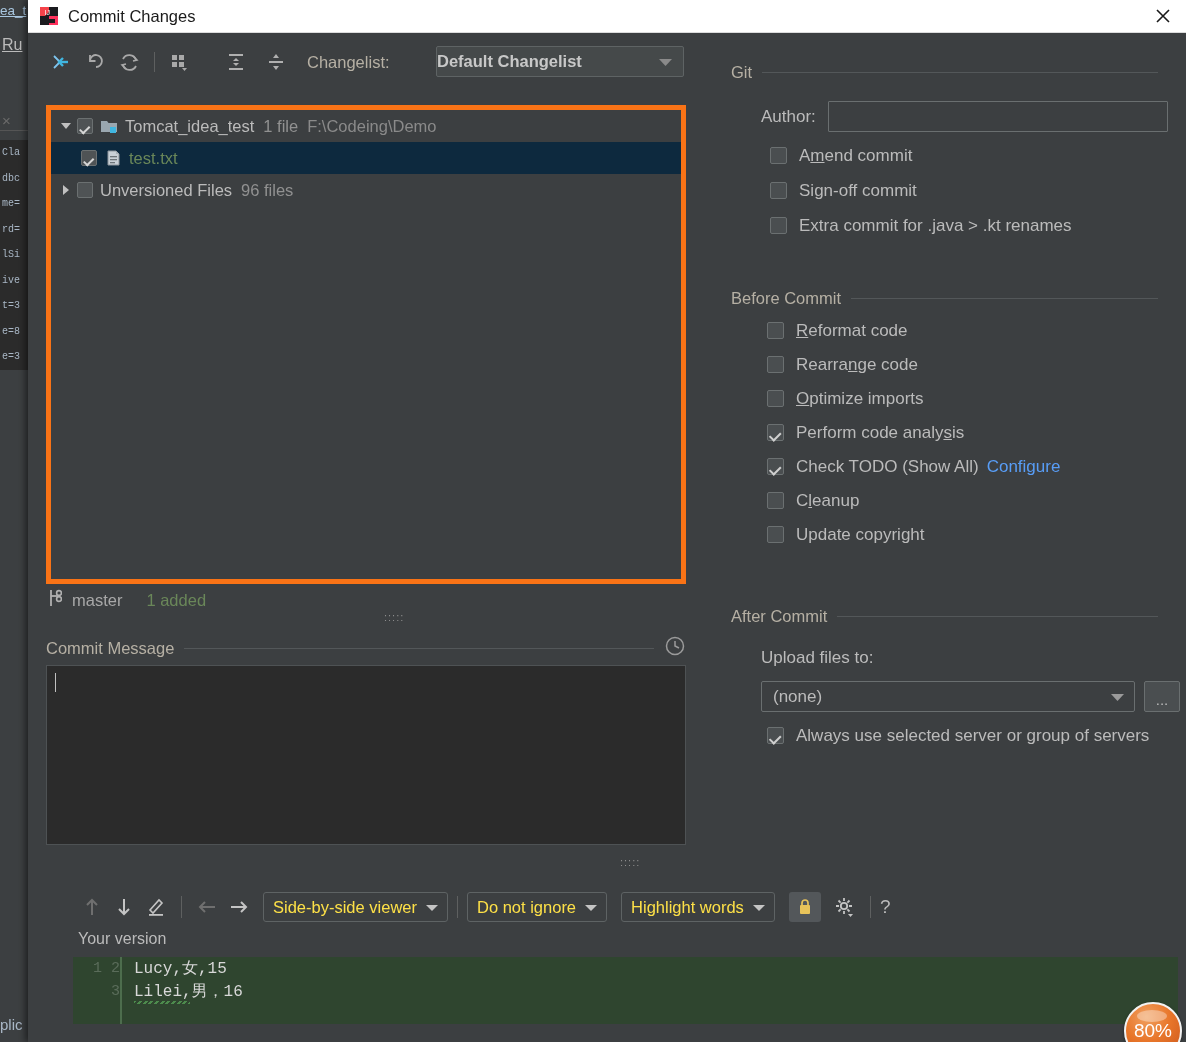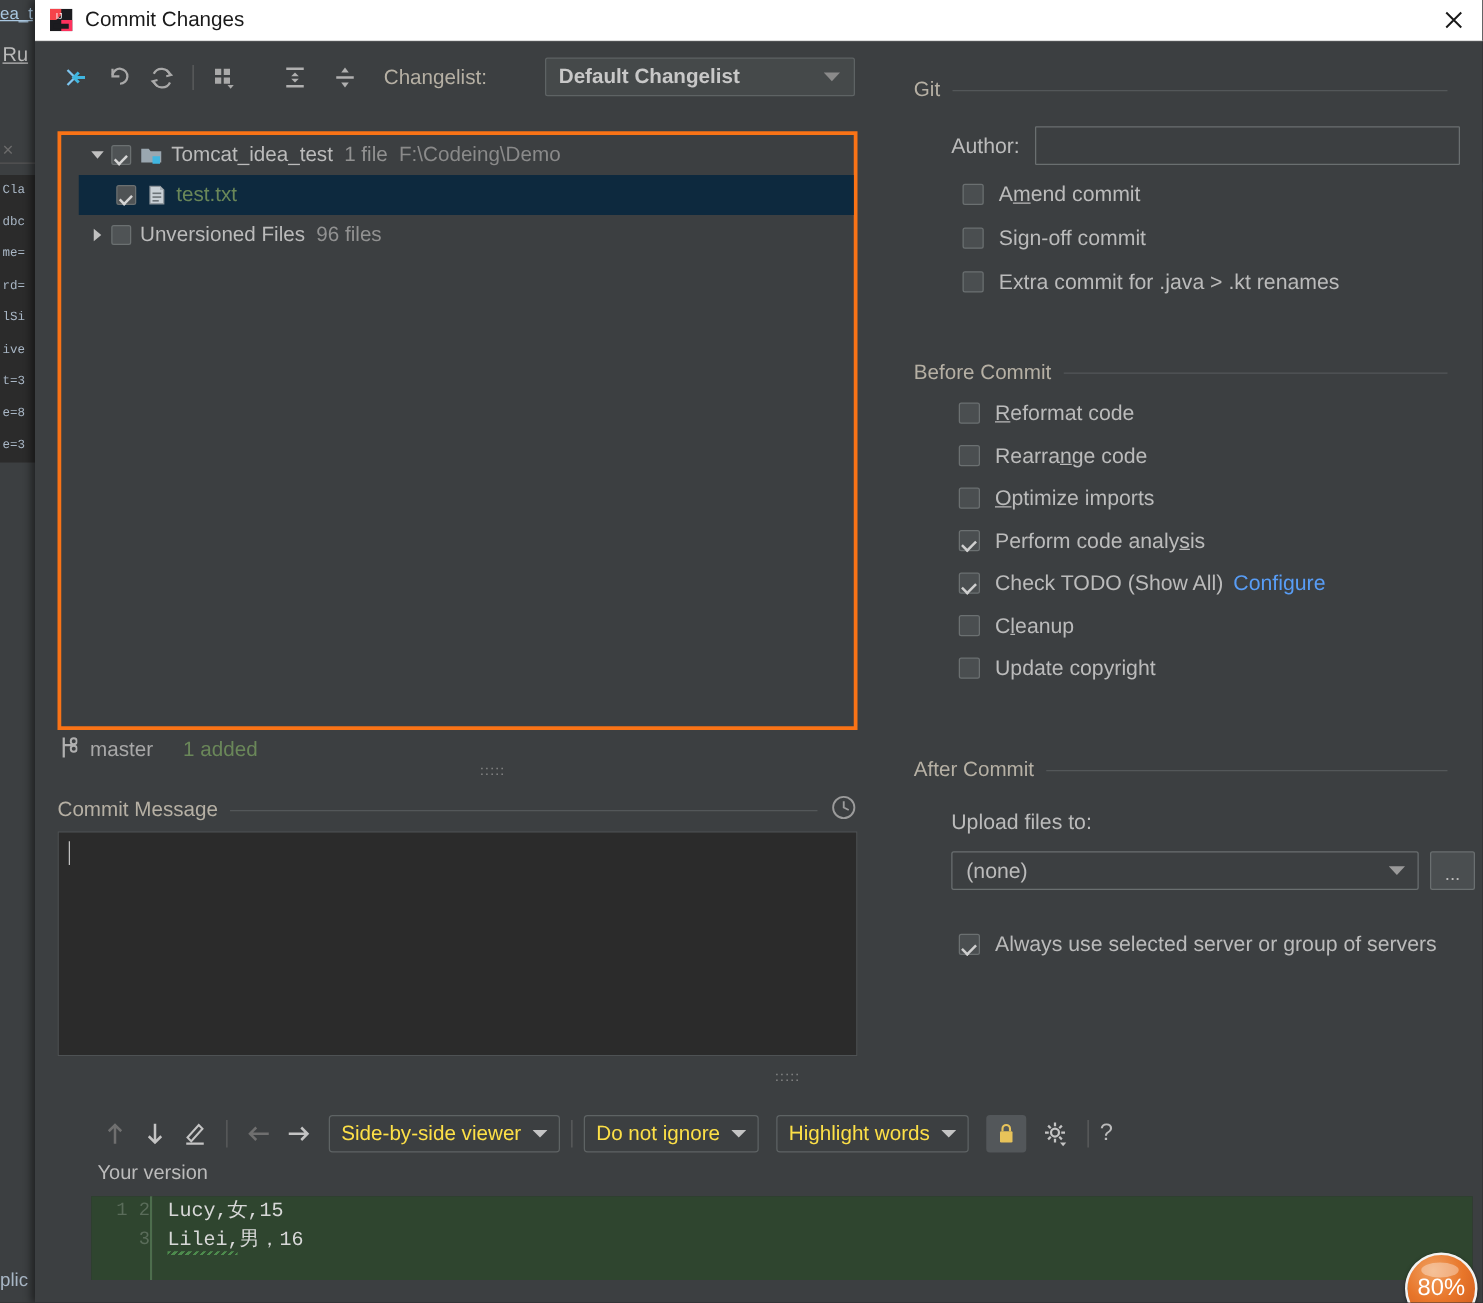--- a/index.html
+++ b/index.html
@@ -72,26 +72,26 @@
   #cl-toolbar { position: absolute; left: 16px; top: 12px; height: 34px; display: flex; align-items: center; }
   .tb-btn { width: 34px; height: 30px; display: flex; align-items: center; justify-content: center; }
   .tb-sep { width: 1px; height: 20px; background: #5e6060; margin: 0 8px; }
   #cl-label { margin-left: 14px; font-size: 16.5px; color: #b6b0a4; }
 
   #changelist-combo {
     position: absolute; left: 408px; top: 13px; width: 248px; height: 31px;
     background: #45494a; border: 1px solid #5e6364; border-radius: 2px;
     display: flex; align-items: center;
   }
-  #changelist-combo .val { margin-left: 10px; font-size: 16.5px; font-weight: bold; color: #c8c8c8; }
+  #changelist-combo .val { margin-left: 0; font-size: 16.5px; font-weight: bold; color: #c8c8c8; }
   #changelist-combo .arrow { margin-left: auto; margin-right: 11px; }
 
   #tree-panel {
     position: absolute; left: 18px; top: 72px; width: 640px; height: 479px;
-    background: #3c3f41; border: 3px solid #f97316; padding-left: 14px;
+    background: #3c3f41; border: 5px solid #f97316;
   }
   .tree-row { height: 32px; display: flex; align-items: center; padding-left: 4px; }
   .tree-row.selected { background: #0d293e; }
   .tri { width: 22px; display: flex; align-items: center; justify-content: center; }
   .cbox {
     width: 16px; height: 16px; border: 1px solid #6b7071; background: #4f5355;
     border-radius: 2px; margin-right: 7px; position: relative; flex: 0 0 auto;
   }
   .cbox.checked::after {
     content: ""; position: absolute; left: 3px; top: 7px; width: 4px; height: 8px;
@@ -166,21 +166,21 @@
     display: flex; align-items: center;
   }
   #upload-combo .val { margin-left: 11px; font-size: 17px; color: #bbbbbb; }
   #upload-combo .arrow { margin-left: auto; margin-right: 10px; }
   #upload-ellipsis {
     position: absolute; left: 444px; top: 648px; width: 36px; height: 31px;
     background: #4a4e50; border: 1px solid #6a6f70; border-radius: 2px;
     display: flex; align-items: flex-end; justify-content: center;
     font-size: 15px; color: #bbbbbb; padding-bottom: 3px;
   }
-  #after-check { position: absolute; left: 67px; top: 690px; margin-top: 20px; }
+  #after-check { position: absolute; left: 67px; top: 690px; }
 
   
   #diff-header { position: absolute; left: 45px; top: 820px; width: 1105px; display: flex; align-items: center; }
   #diff-header .tri { width: 16px; }
   #diff-header .lbl { font-size: 15px; color: #b6b0a4; margin-left: 2px; }
   #diff-header .rule { flex: 1 1 auto; height: 1px; background: #535759; margin-left: 10px; }
 
   #diff-toolbar { position: absolute; left: 48px; top: 856px; height: 36px; display: flex; align-items: center; }
   .dtb { width: 32px; height: 32px; display: flex; align-items: center; justify-content: center; }
   .dtb-sep { width: 1px; height: 22px; background: #5e6060; margin: 0 9px; }

